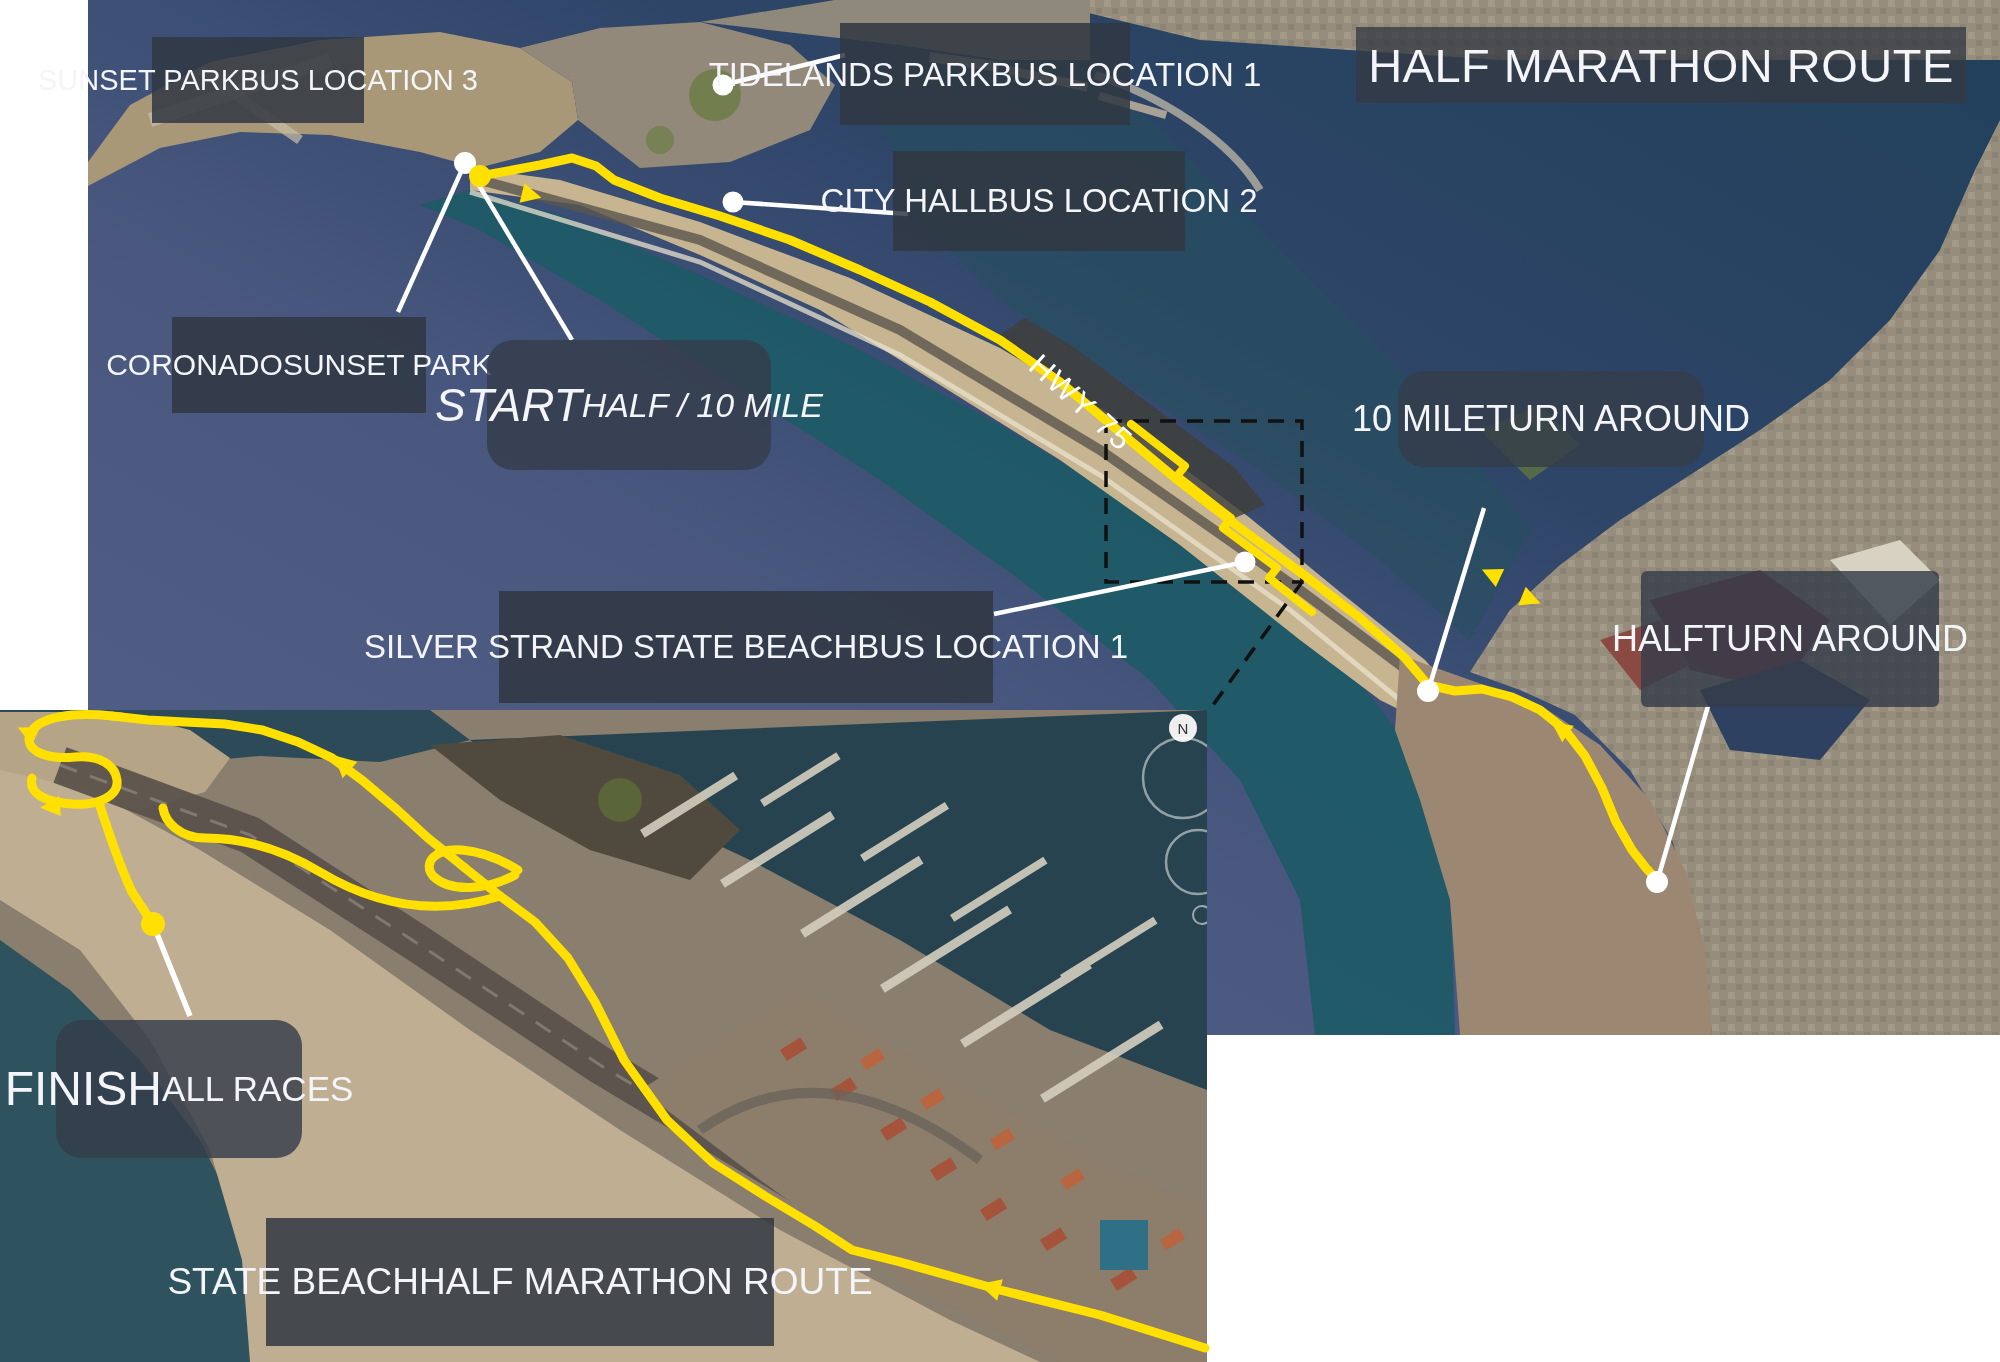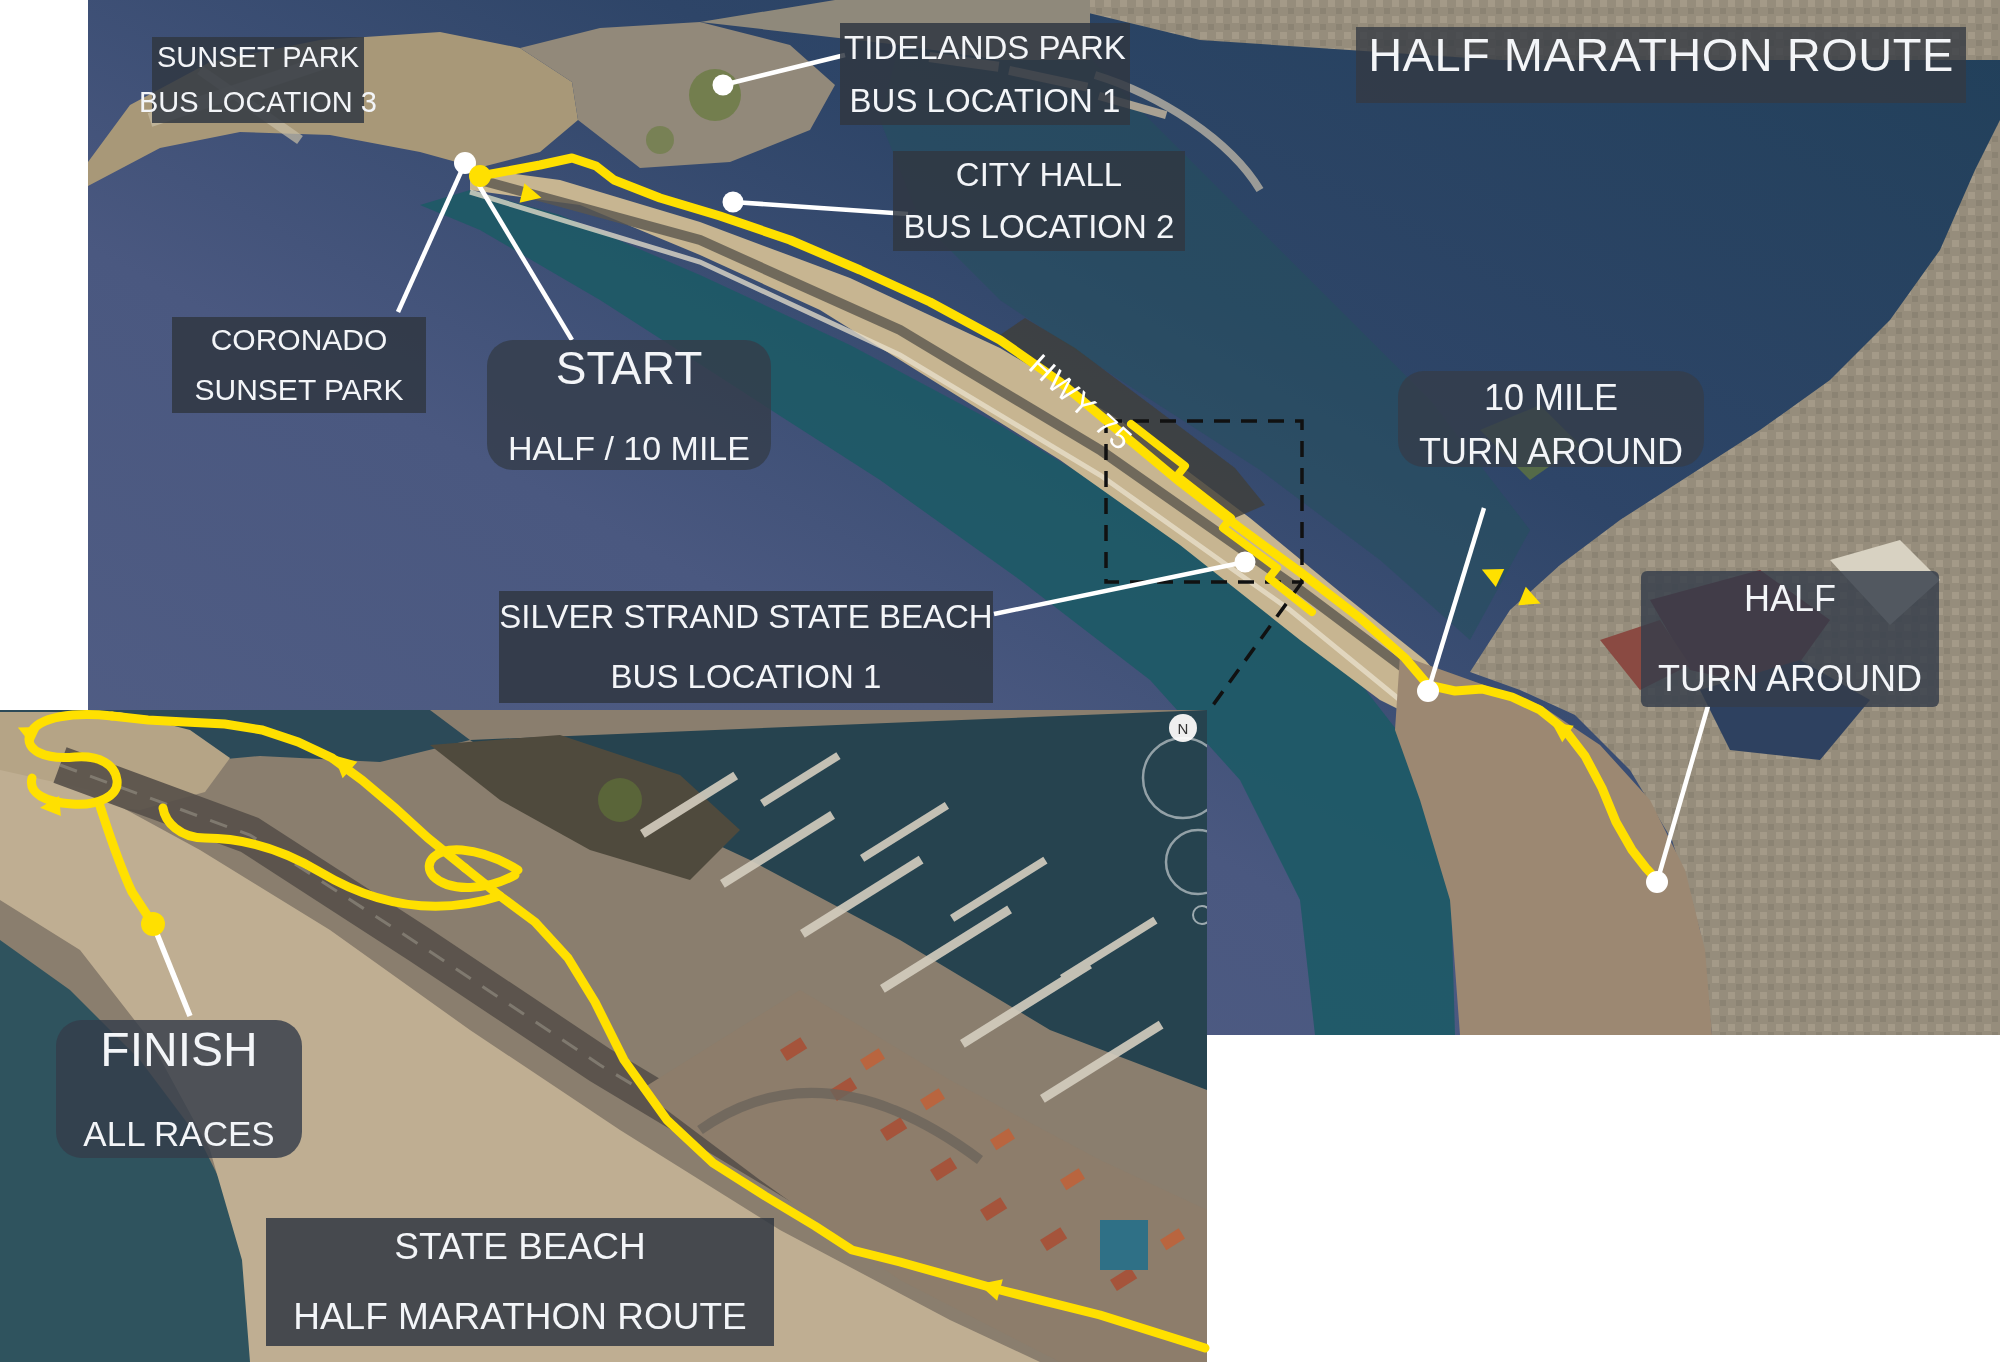--- a/index.html
+++ b/index.html
@@ -3,30 +3,30 @@
 <meta charset="utf-8">
 <style>
   html,body{margin:0;padding:0;background:#ffffff;}
   #stage{position:relative;width:2000px;height:1362px;background:#ffffff;overflow:hidden;
          font-family:"Liberation Sans", sans-serif;}
   #stage *{box-sizing:border-box;}
   .map-canvas{position:absolute;overflow:hidden;}
   #main-map{left:88px;top:0;width:1912px;height:1035px;z-index:1;}
   #inset-map{left:0;top:710px;width:1207px;height:652px;z-index:2;}
   #overlay{position:absolute;left:0;top:0;width:2000px;height:1362px;z-index:3;pointer-events:none;}
-  .lbl{position:absolute;z-index:4;display:flex;flex-direction:column;justify-content:space-between;
+  .lbl{position:absolute;z-index:4;display:flex;justify-content:center;
        align-items:center;text-align:center;color:#f3f5f8;background:var(--label-bg);}
   .lbl .l1,.lbl .l2{display:block;white-space:nowrap;}
   .rounded{border-radius:26px;background:var(--rounded-bg);}
   #lbl-title{left:1356px;top:27px;width:610px;height:76px;font-size:47px;letter-spacing:.5px;background:rgba(52,58,66,.78);}
   #lbl-sunset{left:152px;top:37px;width:212px;height:86px;font-size:29px;line-height:41px;}
   #lbl-tidelands{left:840px;top:23px;width:290px;height:102px;font-size:33px;line-height:49px;}
   #lbl-cityhall{left:893px;top:151px;width:292px;height:100px;font-size:33px;line-height:48px;}
   #lbl-coronado{left:172px;top:317px;width:254px;height:96px;font-size:30px;line-height:46px;}
-  #lbl-start{left:487px;top:340px;width:284px;height:130px;}
+  #lbl-start{left:487px;top:340px;width:284px;height:130px;font-style:italic;}
   #lbl-start .l1{font-size:46px;line-height:56px;}
   #lbl-start .l2{font-size:34px;line-height:44px;}
   #lbl-tenmile{left:1398px;top:371px;width:306px;height:96px;font-size:36px;line-height:54px;}
   #lbl-halfturn{left:1641px;top:571px;width:298px;height:136px;font-size:36px;line-height:56px;border-radius:6px;}
   #lbl-silver{left:499px;top:591px;width:494px;height:112px;font-size:33px;line-height:52px;}
   #lbl-finish{left:56px;top:1020px;width:246px;height:138px;}
   #lbl-finish .l1{font-size:48px;line-height:60px;}
   #lbl-finish .l2{font-size:35px;line-height:48px;}
   #lbl-statebeach{left:266px;top:1218px;width:508px;height:128px;font-size:37px;line-height:58px;}
   #lbl-hwy75{left:1047px;top:346px;width:200px;height:40px;background:none;color:#ffffff;

